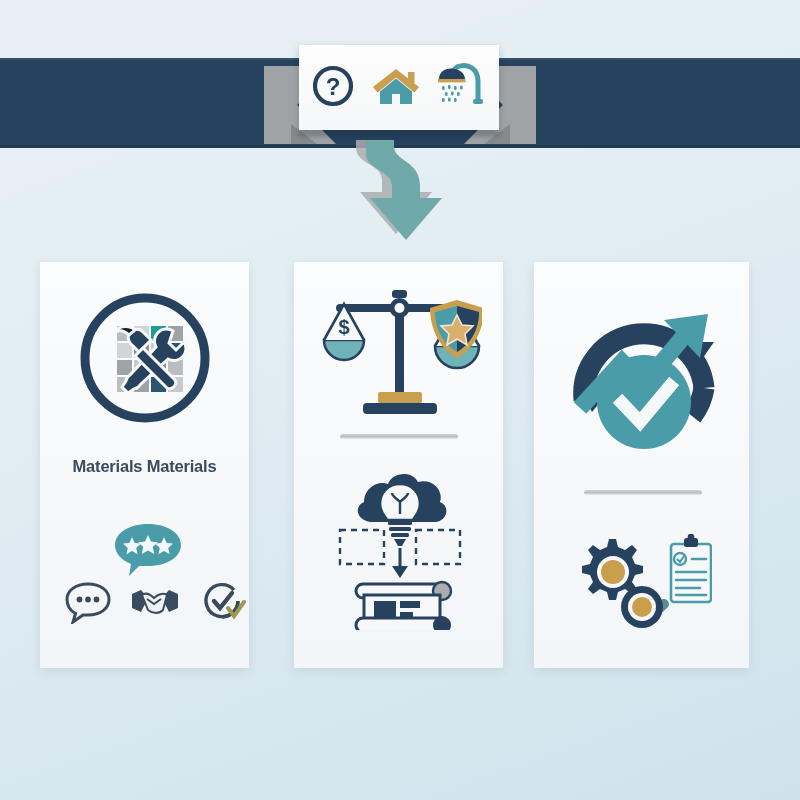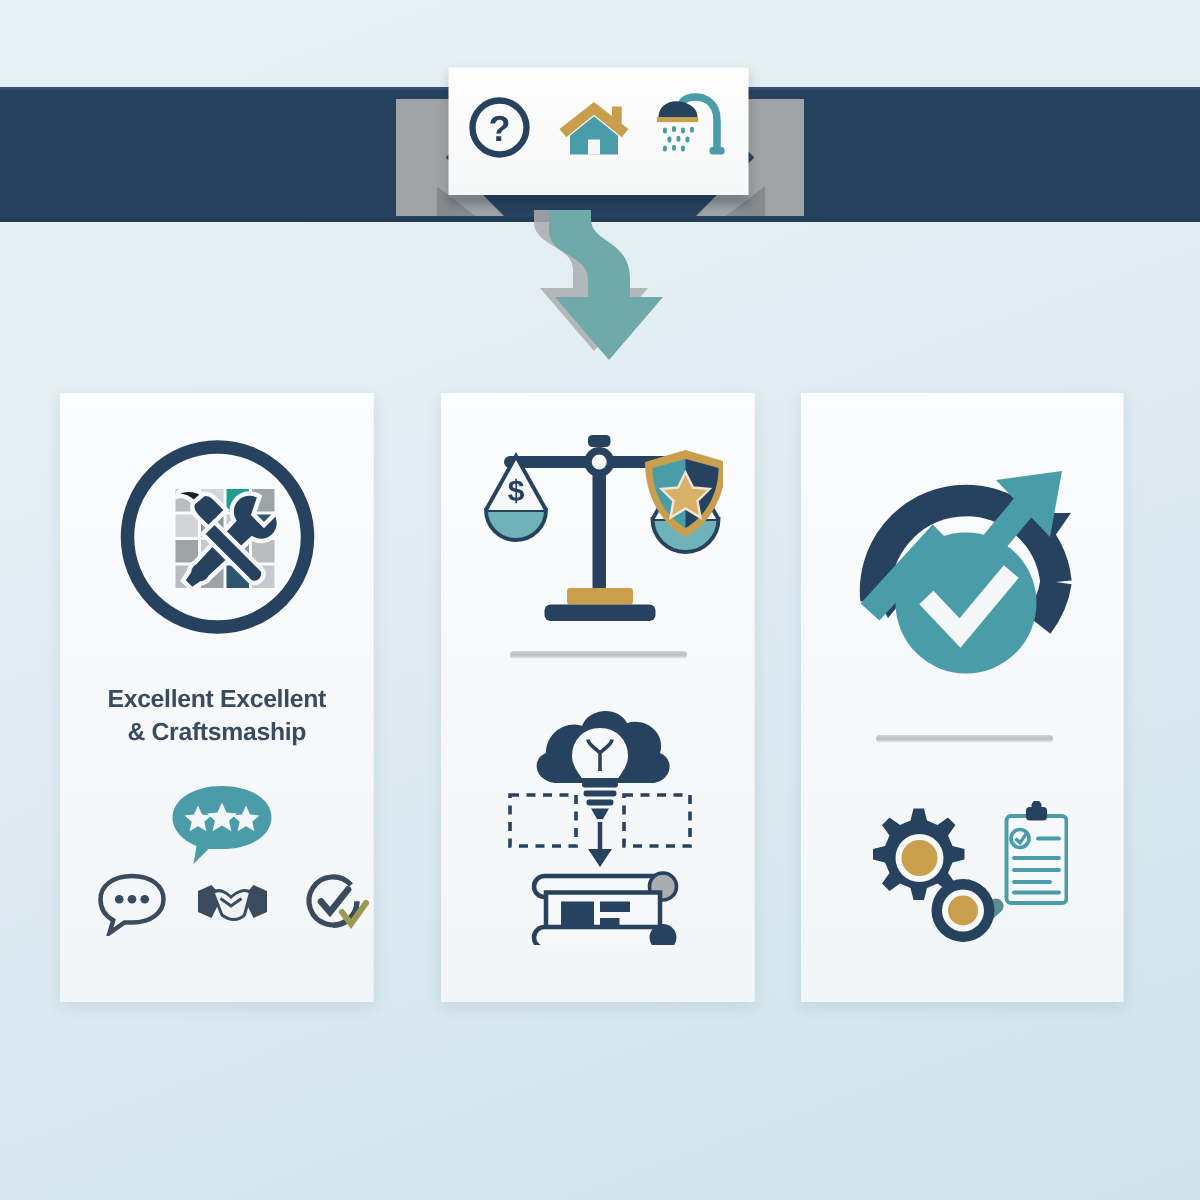--- a/index.html
+++ b/index.html
@@ -176,22 +176,21 @@
 
           <g stroke="#f6f8fa" stroke-width="3">
             <path d="M59 48 a9 9 0 0 1 13 0 l8 8 -12 12 -8 -8 a9 9 0 0 1 -1 -12 Z" fill="#27425e"></path>
             <path d="M72 64 L104 96 a6 6 0 0 1 -8 8 L64 72 Z" fill="#27425e"></path>
             <path d="M48 44 C54 41, 62 43, 64 46 L58 51 C55 48, 51 46, 47 47 Z" fill="#16202c"></path>
           </g>
         </svg>
       </span>
 
       <div class="card-title">
-        <div>Excellent Excellent</div>
-        <div>&amp; Craftsmaship</div>
+        <div>Materials Materials</div>
       </div>
 
       <span class="ico ico-bubble">
         <svg width="74" height="58" viewBox="0 0 74 58">
           <path d="M37 4 C56 4, 70 13, 70 25 C70 37, 56 46, 37 46 L28 46 L18 56 L20 44
                    C10 40, 4 33, 4 25 C4 13, 18 4, 37 4 Z" fill="#4a9ca8"></path>
           <g fill="#f2f7f8">
             <path d="M21 17 l2.7 6 6.3 .6 -4.8 4.3 1.4 6.3 -5.6 -3.3 -5.6 3.3 1.4 -6.3 -4.8 -4.3 6.3 -.6 Z"></path>
             <path d="M37 15 l3 6.6 7 .7 -5.3 4.8 1.6 7 -6.3 -3.7 -6.3 3.7 1.6 -7 -5.3 -4.8 7 -.7 Z"></path>
             <path d="M53 17 l2.7 6 6.3 .6 -4.8 4.3 1.4 6.3 -5.6 -3.3 -5.6 3.3 1.4 -6.3 -4.8 -4.3 6.3 -.6 Z"></path>

